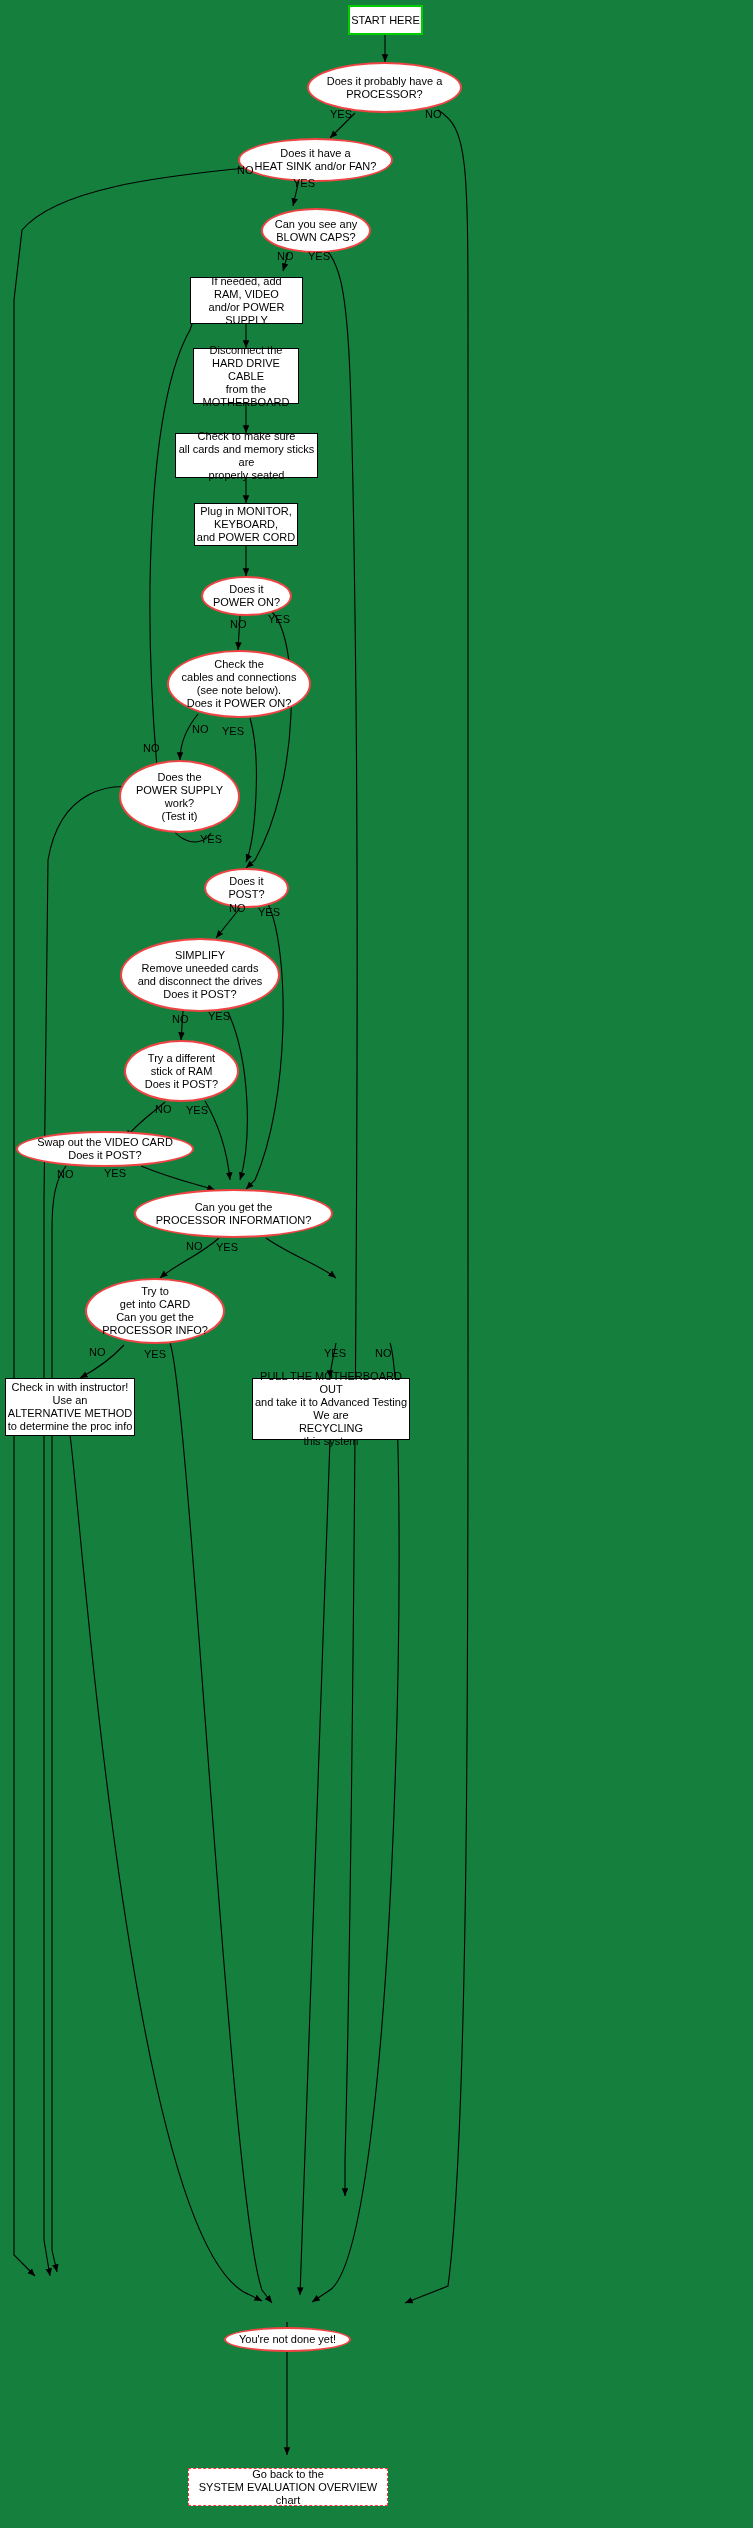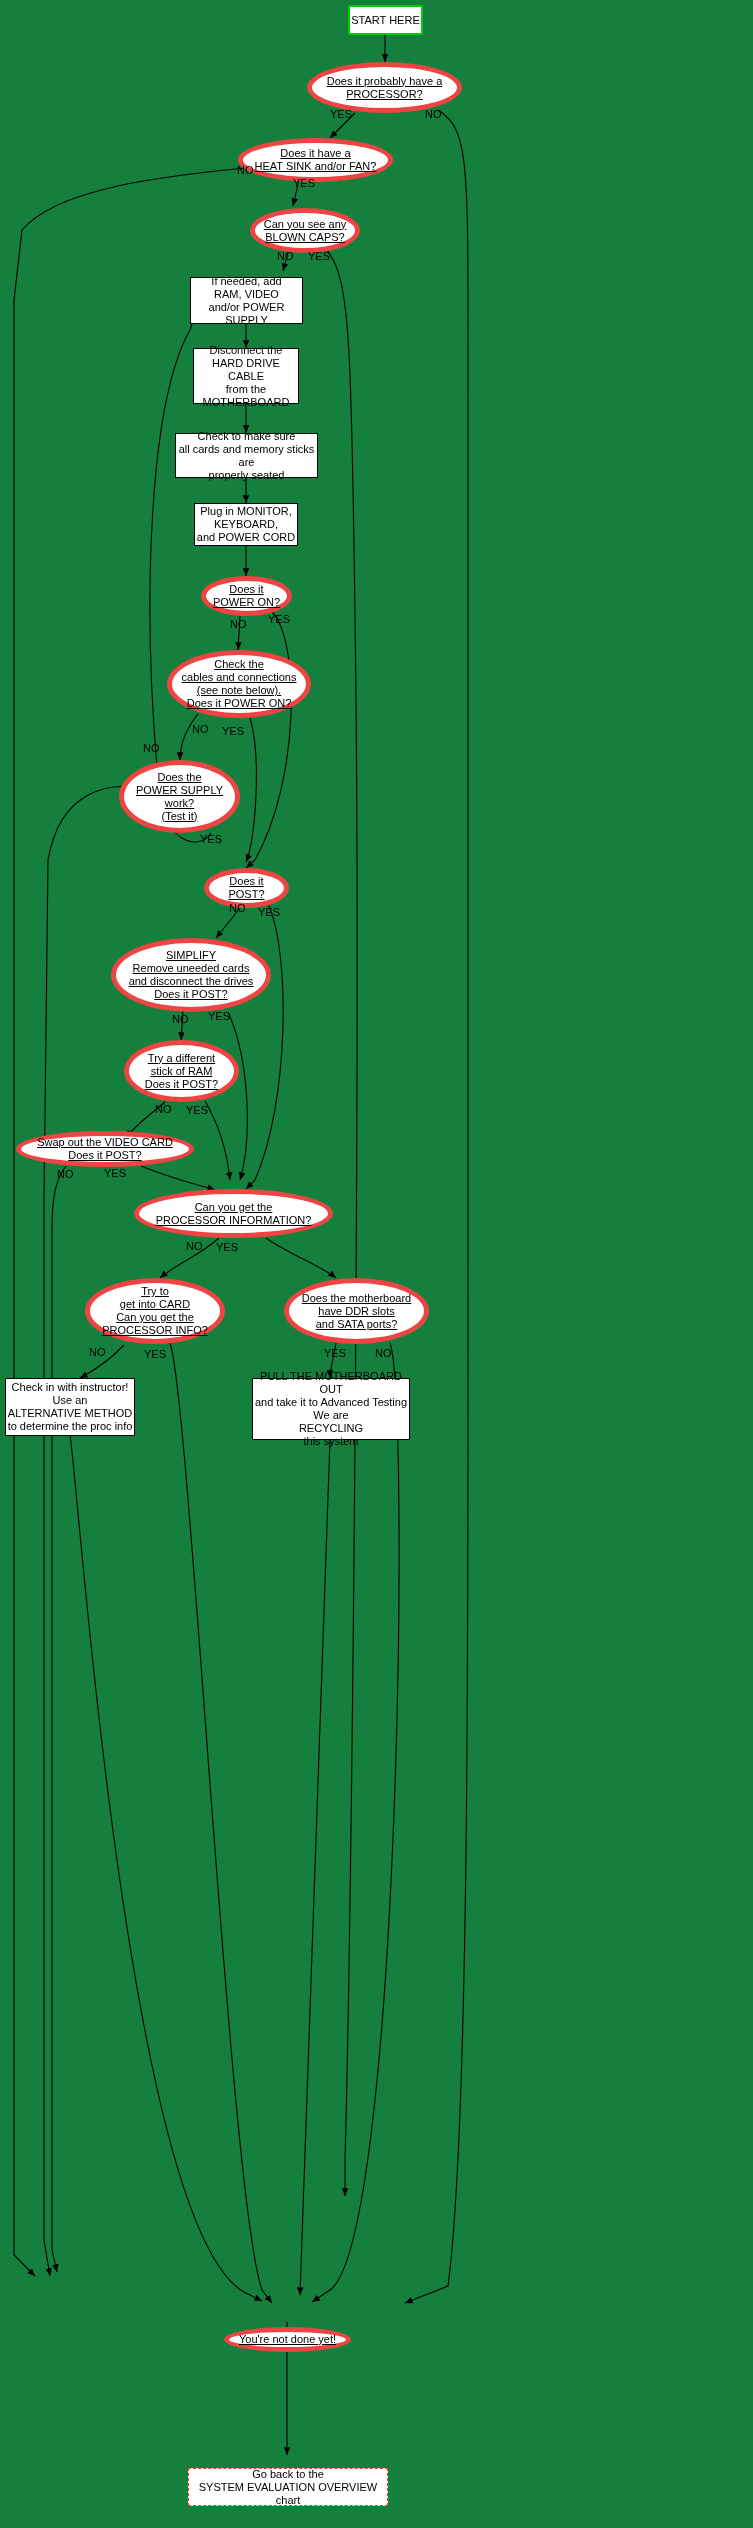--- a/index.html
+++ b/index.html
@@ -33,23 +33,22 @@
     line-height: 13px;
     color: #000000;
     background: #ffffff;
     white-space: pre-line;
     z-index: 2;
   }
   .node.box {
     border: 1px solid #000000;
   }
   .node.ellipse {
-    border: 5px solid #ef4444;
+    border: 2px solid #ef4444;
     border-radius: 50%;
-    text-decoration: underline;
   }
   .node.start {
     border: 2px solid #00cc00;
   }
   .node.dashed-red {
     border: 1px dashed #ff3333;
     color: #000000;
   }
   .edge-label {
     position: absolute;
@@ -145,21 +144,21 @@
   </svg>
 
   <div class="node box start" style="left:348px; top:5px; width:75px; height:30px;">START HERE</div>
 
   <div class="node ellipse" style="left:307px; top:62px; width:155px; height:51px;">Does it probably have a
 PROCESSOR?</div>
 
   <div class="node ellipse" style="left:238px; top:138px; width:155px; height:44px;">Does it have a
 HEAT SINK and/or FAN?</div>
 
-  <div class="node ellipse" style="left:250px; top:208px; width:110px; height:45px;">Can you see any
+  <div class="node ellipse" style="left:261px; top:208px; width:110px; height:45px;">Can you see any
 BLOWN CAPS?</div>
 
   <div class="node box" style="left:190px; top:277px; width:113px; height:47px;">If needed, add
 RAM, VIDEO
 and/or POWER SUPPLY</div>
 
   <div class="node box" style="left:193px; top:348px; width:106px; height:56px;">Disconnect the
 HARD DRIVE CABLE
 from the
 MOTHERBOARD</div>
@@ -181,43 +180,40 @@
 Does it POWER ON?</div>
 
   <div class="node ellipse" style="left:119px; top:760px; width:121px; height:73px;">Does the
 POWER SUPPLY
 work?
 (Test it)</div>
 
   <div class="node ellipse" style="left:204px; top:868px; width:85px; height:40px;">Does it
 POST?</div>
 
-  <div class="node ellipse" style="left:111px; top:938px; width:160px; height:74px;">SIMPLIFY
+  <div class="node ellipse" style="left:120px; top:938px; width:160px; height:74px;">SIMPLIFY
 Remove uneeded cards
 and disconnect the drives
 Does it POST?</div>
 
   <div class="node ellipse" style="left:124px; top:1040px; width:115px; height:62px;">Try a different
 stick of RAM
 Does it POST?</div>
 
   <div class="node ellipse" style="left:16px; top:1131px; width:178px; height:36px;">Swap out the VIDEO CARD
 Does it POST?</div>
 
   <div class="node ellipse" style="left:134px; top:1189px; width:199px; height:49px;">Can you get the
 PROCESSOR INFORMATION?</div>
 
   <div class="node ellipse" style="left:85px; top:1278px; width:140px; height:66px;">Try to
 get into CARD
 Can you get the
 PROCESSOR INFO?</div>
 
-  <div class="node ellipse" style="left:284px; top:1278px; width:145px; height:66px;">Does the motherboard
-have DDR slots
-and SATA ports?</div>
 
   <div class="node box" style="left:5px; top:1378px; width:130px; height:58px;">Check in with instructor!
 Use an
 ALTERNATIVE METHOD
 to determine the proc info</div>
 
   <div class="node box" style="left:252px; top:1378px; width:158px; height:62px;">PULL THE MOTHERBOARD OUT
 and take it to Advanced Testing
 We are
 RECYCLING

